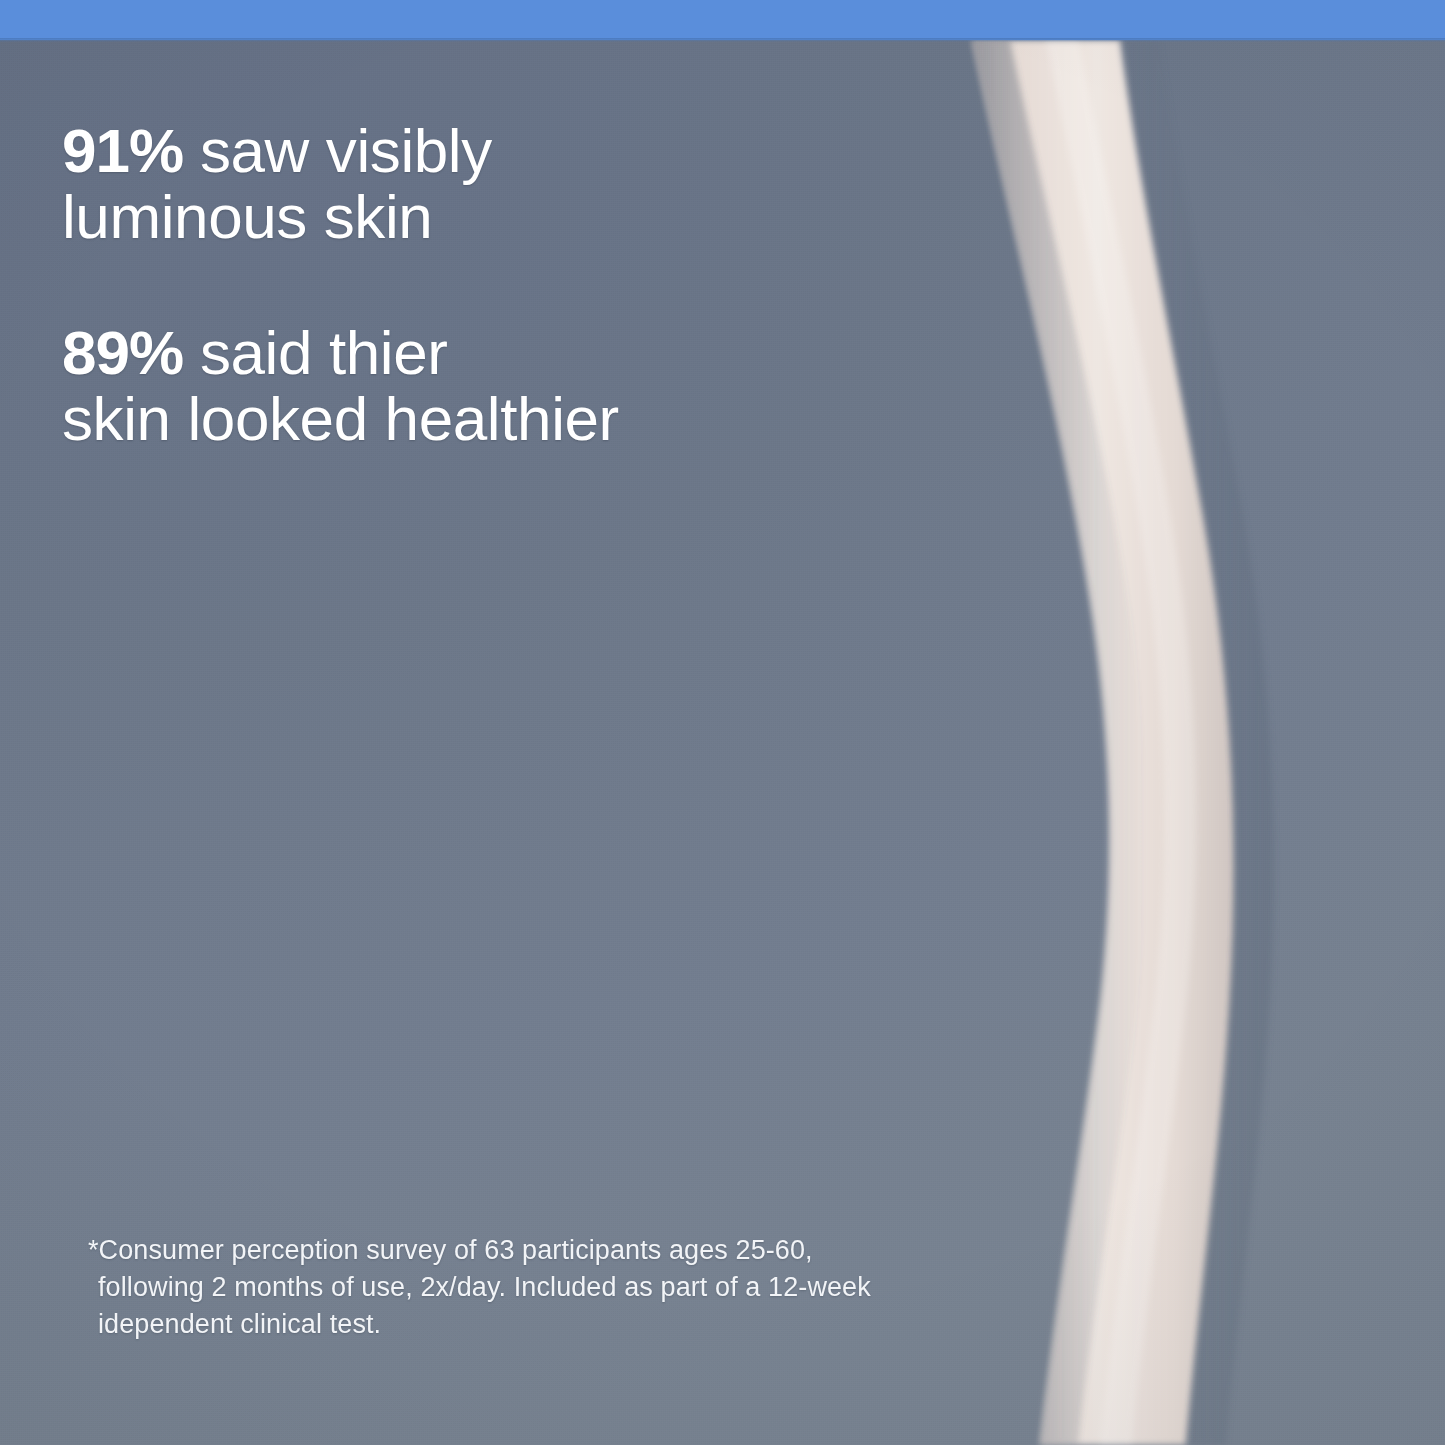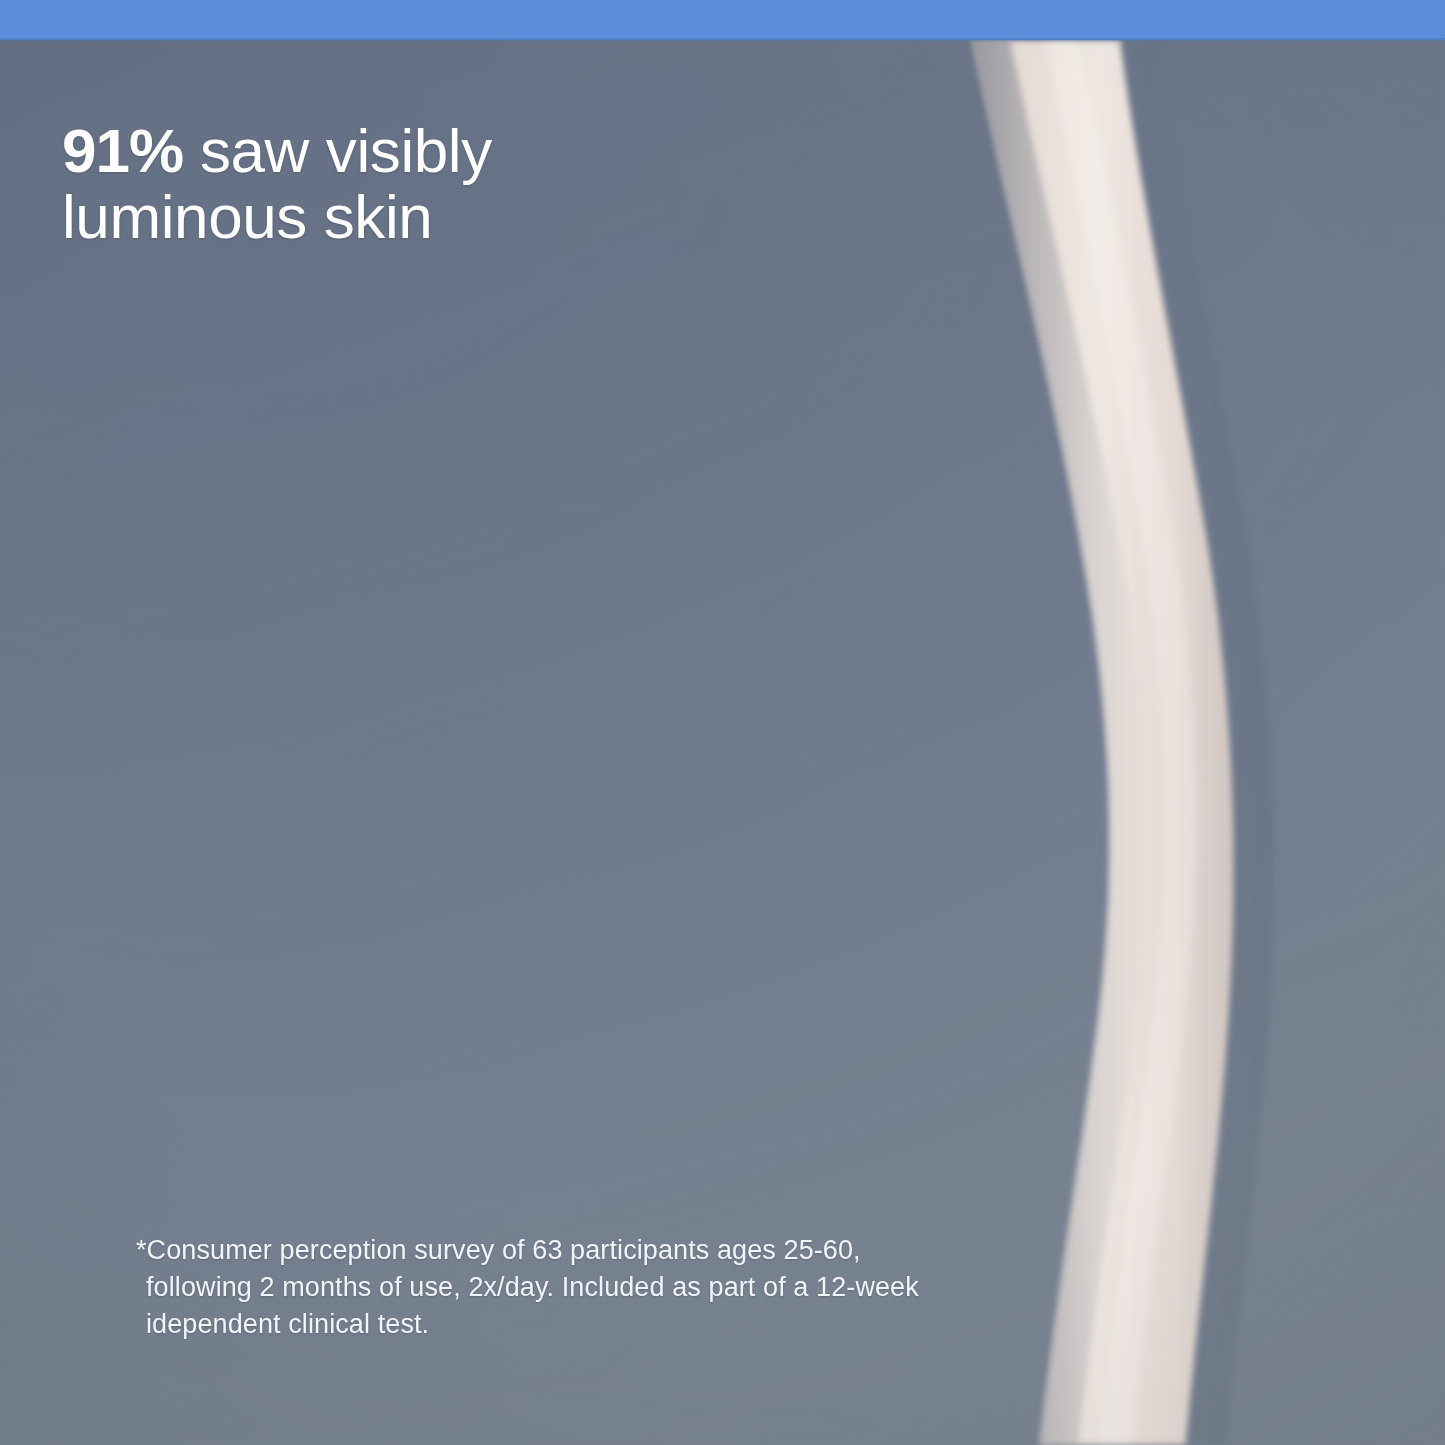--- a/index.html
+++ b/index.html
@@ -101,21 +101,20 @@
     left: 88px;
     top: 1232px;
     width: 820px;
     color: #f2f4f7;
     font-size: 27px;
     line-height: 37px;
     font-weight: 400;
     letter-spacing: .1px;
     text-indent: 0;
     text-shadow: 0 1px 2px rgba(45,55,70,.3);
-    margin-left: 48px;
   }
   .disclaimer-inner {
     display: block;
     padding-left: 10px;
     text-indent: -10px;
   }
 </style>
 </head>
 <body>
 
@@ -194,20 +193,22 @@
 
   <div class="topbar"></div>
   <div class="topbar-edge"></div>
 
   <div class="stats">
 
     <p class="stat"><span class="pct">91%</span><span> saw visibly
 luminous skin</span></p>
 
 
+    <p class="stat"><span class="pct">89%</span><span> said thier
+skin looked healthier</span></p>
 
   </div>
 
   <div class="disclaimer">
       <span class="disclaimer-inner">*Consumer perception survey of 63 participants ages 25-60, following 2 months of use, 2x/day. Included as part of a 12-week idependent clinical test.</span>
     </div>
 
 </div>
 
 </body></html>

